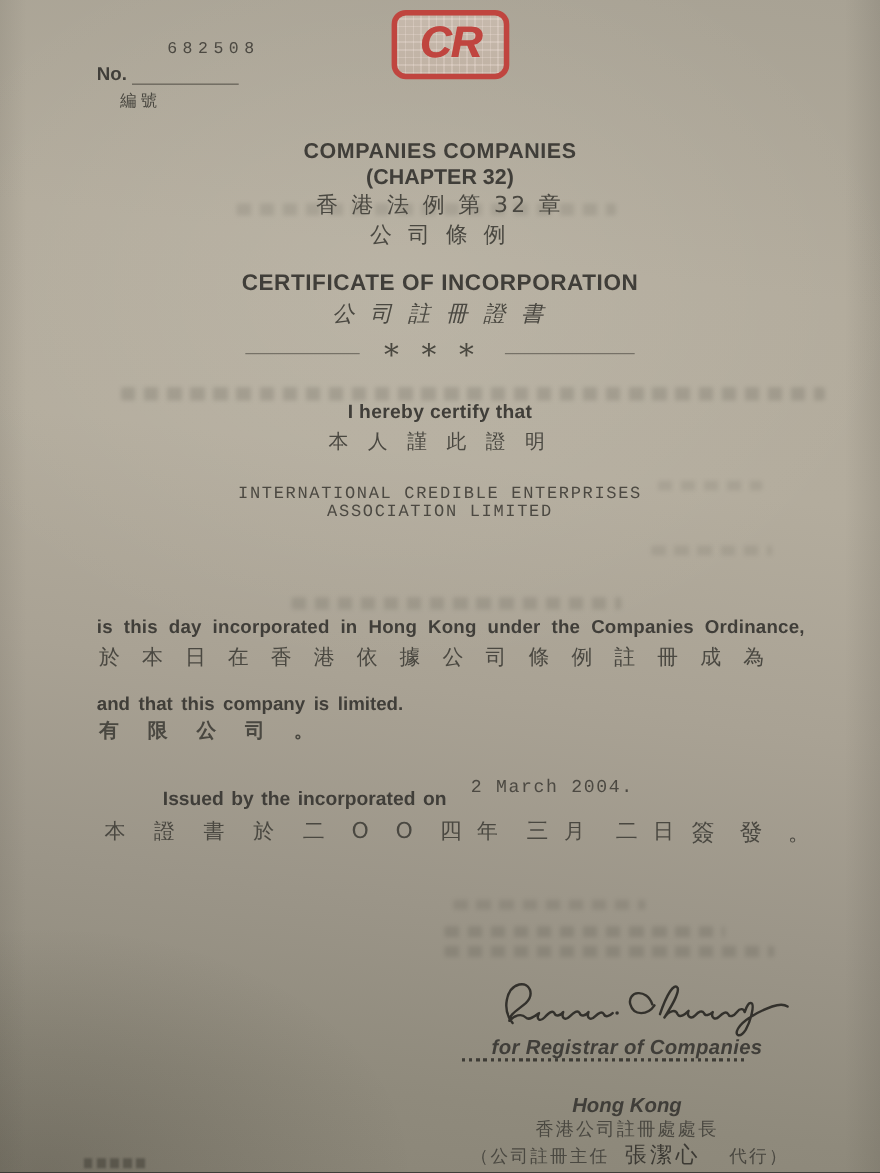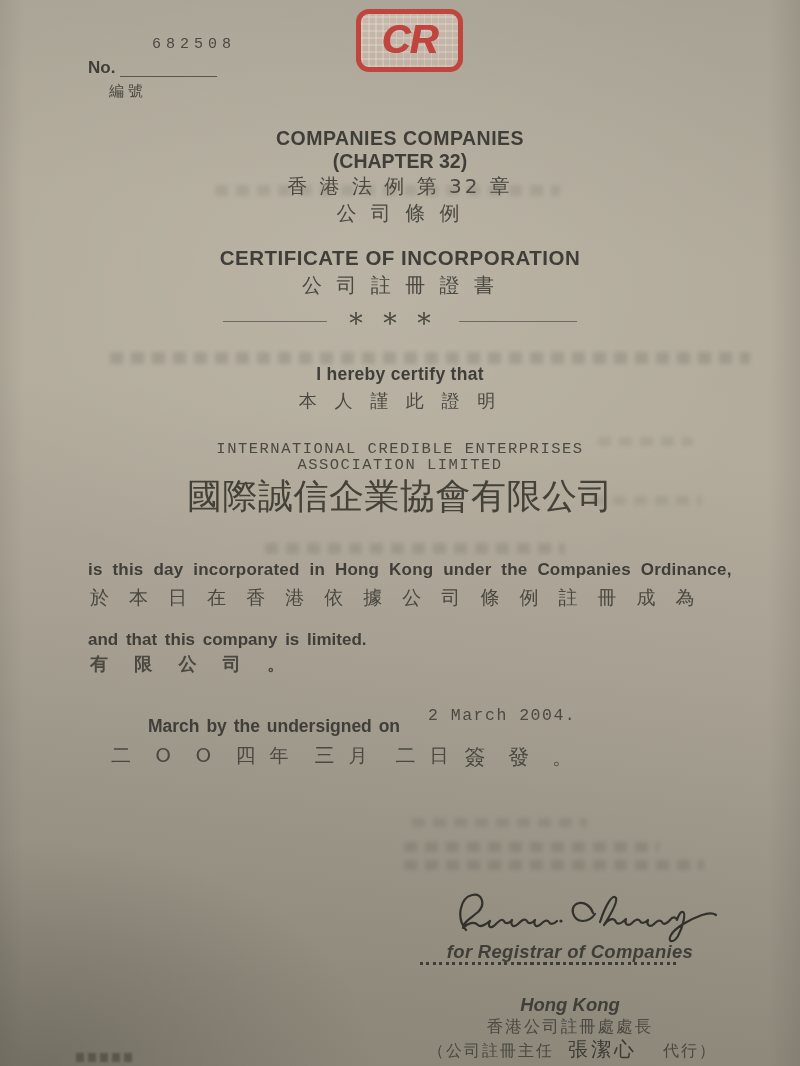--- a/index.html
+++ b/index.html
@@ -33,21 +33,21 @@
       linear-gradient(180deg,#c6b9ac,#c0b2a4);}
   .logo-text{font-family:"Liberation Sans",sans-serif;font-weight:bold;font-style:italic;
     font-size:40px;color:#c0453f;letter-spacing:-1px;text-shadow:.7px 0 0 #c0453f;transform:translateY(-1px);}
 
   
   .h-ord{top:127px;font-size:19.5px;letter-spacing:.5px;}
   .h-ch{top:150px;font-size:19.5px;}
   .h-zh1{top:173px;font-size:20px;letter-spacing:3px;}
   .h-zh2{top:200px;font-size:20px;letter-spacing:4px;}
   .h-cert{top:246px;font-size:20.5px;letter-spacing:.5px;}
-  .h-certzh{top:272px;font-size:20px;letter-spacing:4px;}
+  .h-certzh{top:272px;font-size:20px;letter-spacing:4px;font-style:italic;}
 
   
   .sep{top:314px;left:0;right:0;display:flex;align-items:center;justify-content:center;gap:22px;}
   .sep-line{width:104px;height:1px;background:#6f6b61;}
   .sep-line.right{width:118px;}
   .sep-stars{font-family:"DejaVu Serif",serif;font-size:27px;letter-spacing:6px;color:#4a4840;line-height:14px;transform:translateY(3px);}
 
   .certify-en{top:364px;font-size:17.5px;letter-spacing:.3px;}
   .certify-zh{top:389px;font-size:18px;letter-spacing:6px;}
 
@@ -137,30 +137,30 @@
     <span class="sep-line"></span>
     <span class="sep-stars">* * *</span>
     <span class="sep-line right"></span>
   </div>
 
   <div class="abs center cjk certify-zh">本 人 謹 此 證 明</div>
   <div class="abs center bold certify-en">I hereby certify that</div>
 
   <div class="abs center mono cn-en1">INTERNATIONAL CREDIBLE ENTERPRISES</div>
   <div class="abs center mono cn-en2">ASSOCIATION LIMITED</div>
-  <div class="abs center cjk cn-zh">國際誠信企業協會有限公司</div>
 
   <div class="abs bold inc-en">is this day incorporated in Hong Kong under the Companies Ordinance,</div>
   <div class="abs cjk inc-zh">於 本 日 在 香 港 依 據 公 司 條 例 註 冊 成 為</div>
   <div class="abs bold lim-en">and that this company is limited.</div>
   <div class="abs cjk lim-zh">有 限 公 司 。</div>
 
-  <div class="abs bold issued-en">March by the undersigned on</div>
+  <div class="abs bold issued-en">Issued by the incorporated on</div>
   <div class="abs mono date-en">2 March 2004.</div>
   <div class="abs cjk zh-date">
+    <span class="zd-prefix">本 證 書 於</span>
     <span class="zd-year">二 O O 四</span>
     <span class="zd-unit">年</span>
     <span class="zd-month">三</span>
     <span class="zd-unit2">月</span>
     <span class="zd-day">二</span>
     <span class="zd-unit3">日</span>
     <span class="zd-suffix">簽 發 。</span>
   </div>
 
   <svg class="abs sig" viewBox="0 0 280 64" xmlns="http://www.w3.org/2000/svg">

